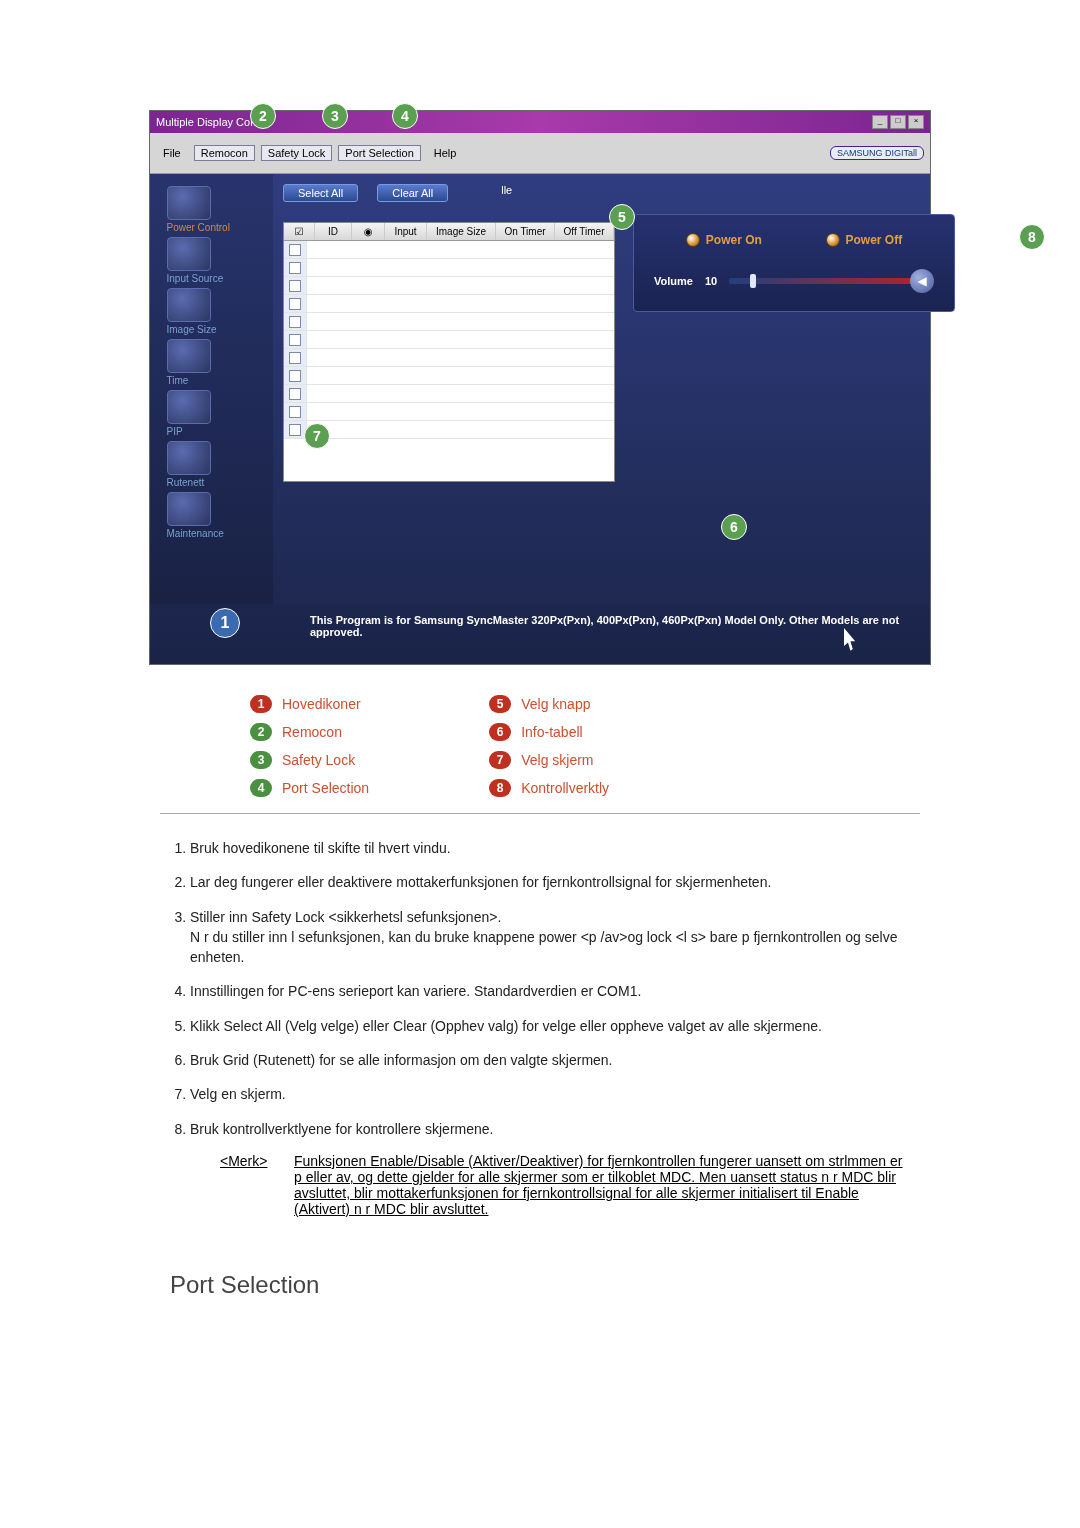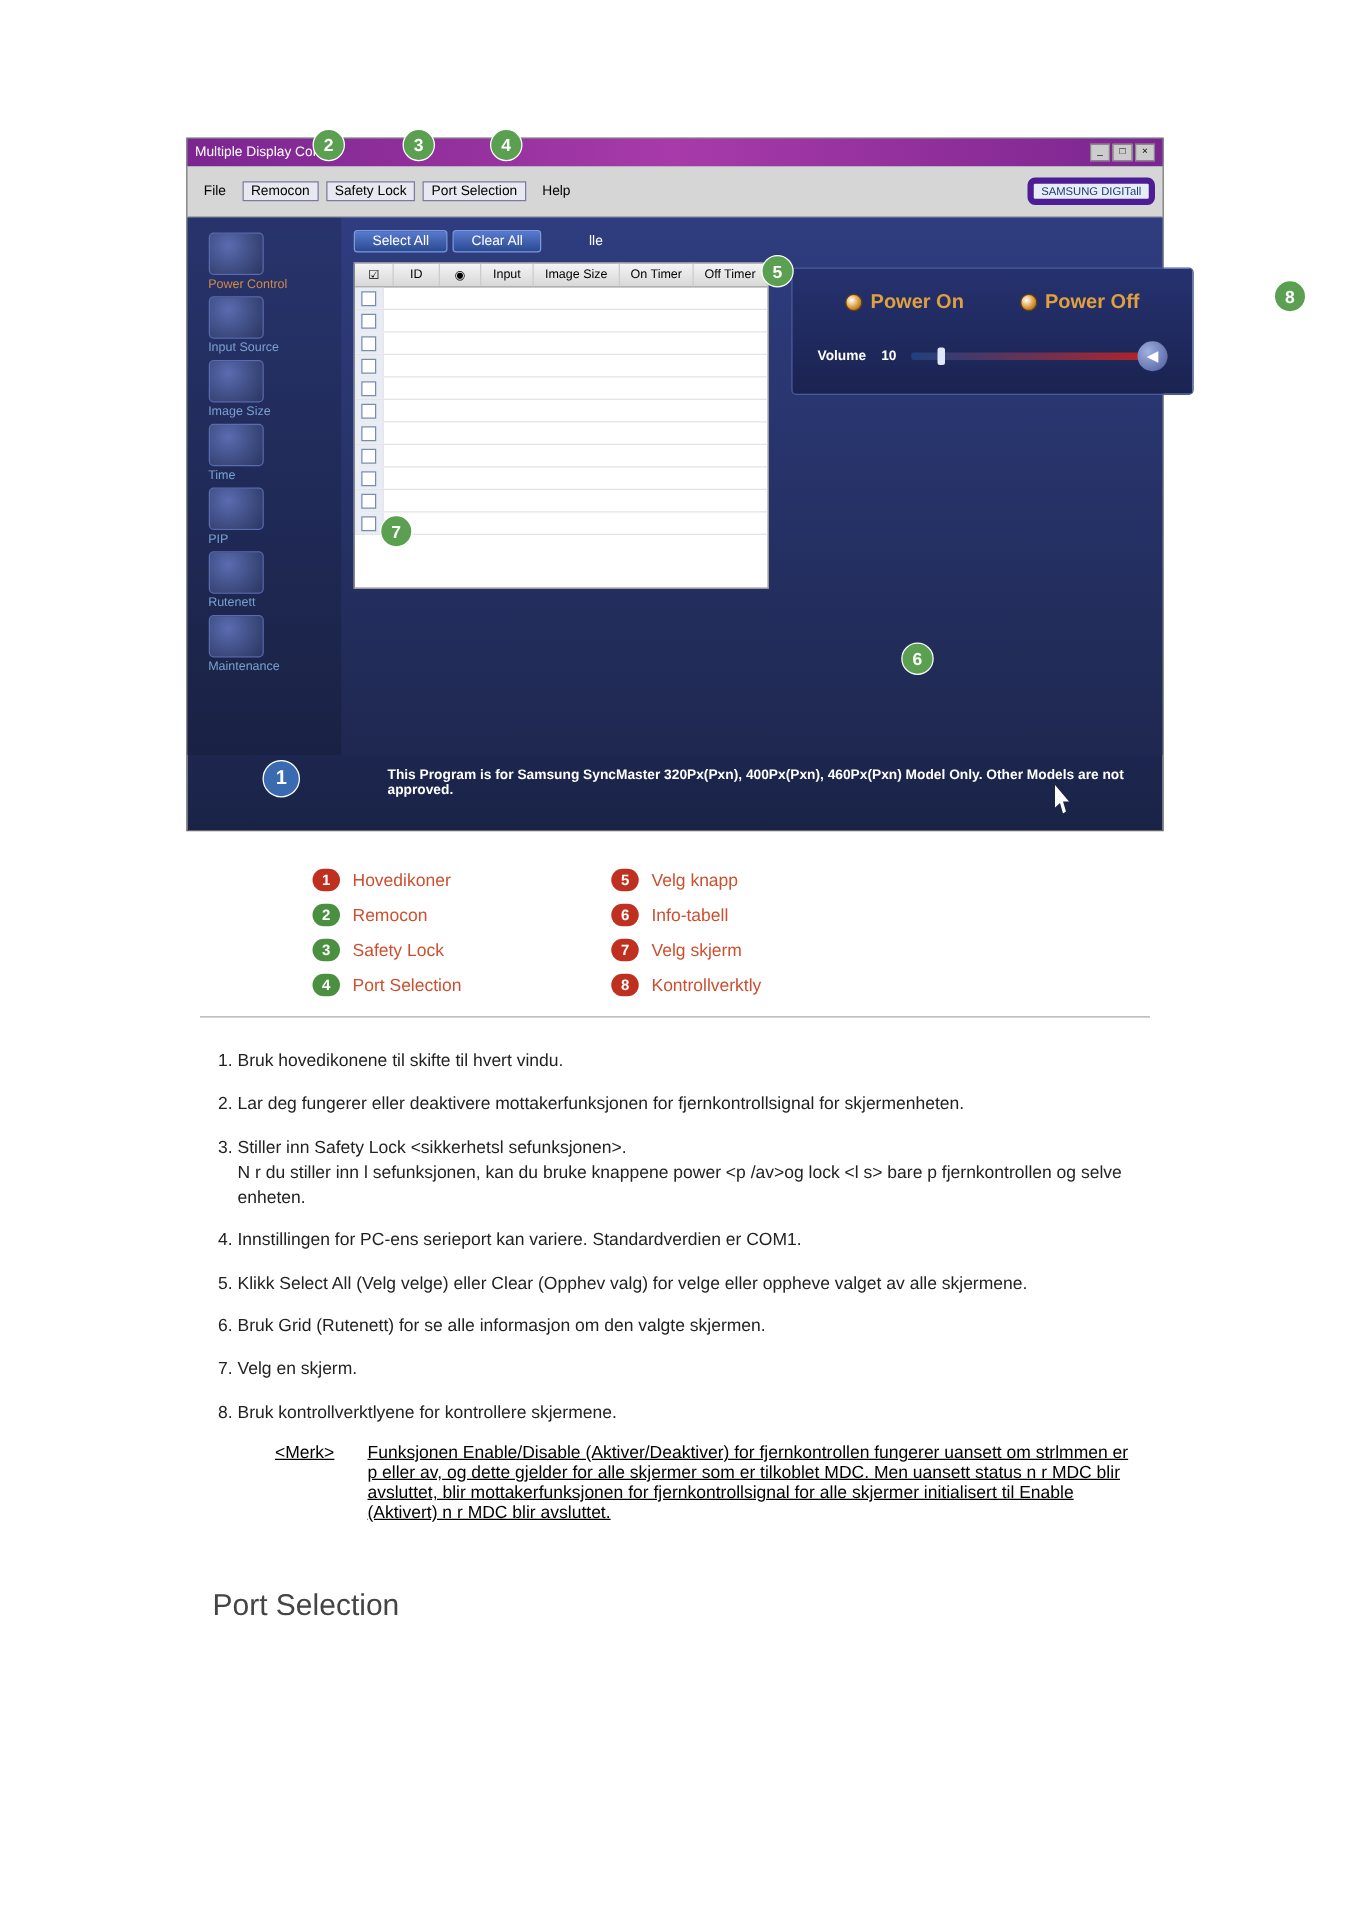--- a/index.html
+++ b/index.html
@@ -60,21 +60,21 @@
     border: 1px solid #7a7a9a;
     background: #e8e8f0;
   }
   .samsungtag {
     margin-left: auto;
     font-size: 9px;
     color: #1a3a7a;
     background: #e8ecf5;
     padding: 1px 6px;
     border-radius: 6px;
-    border: 5px solid #4c1d95;
+    border: 1px solid #4c1d95;
   }
   .appbody {
     display: flex;
     height: 430px;
     background: linear-gradient(180deg, #2f3d80 0%, #1e2850 100%);
   }
   .sidebar {
     width: 115px;
     background: rgba(0,0,0,0.15);
     display: flex;
@@ -105,23 +105,22 @@
   .sidelabel.hot {
     color: #d08a4a;
   }
   .mainarea {
     flex: 1;
     padding: 10px;
     position: relative;
   }
   .btnrow {
     display: flex;
-    gap: 4px;
-    margin-bottom: 8px;
-    align-items: center;
+    gap: 19px;
+    margin-bottom: 20px;
     font-size: 11px;
     color: #fff;
   }
   .glassbtn {
     background: linear-gradient(180deg, #5a7ad0, #2a4a90);
     border: 1px solid #7a9ae0;
     border-radius: 3px;
     color: #fff;
     font-size: 11px;
     padding: 2px 14px;
@@ -182,21 +181,21 @@
     width: 280px;
     background: linear-gradient(180deg, #263270, #1a2350);
     border: 1px solid #4a5a9a;
     border-radius: 4px;
     padding: 18px 20px 24px;
   }
   .radiorow {
     display: flex;
     justify-content: space-around;
     margin-bottom: 28px;
-    font-size: 16px;
+    font-size: 12px;
     color: #e0a040;
     font-weight: bold;
   }
   .radiorow .ritem {
     display: flex;
     align-items: center;
     gap: 6px;
   }
   .radiorow .rdot {
     width: 12px;

